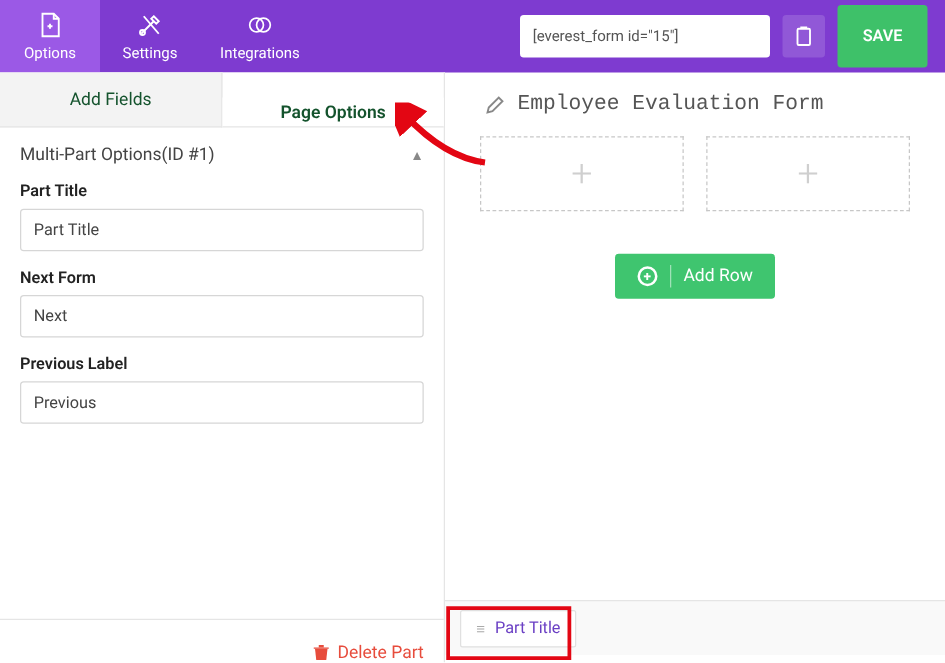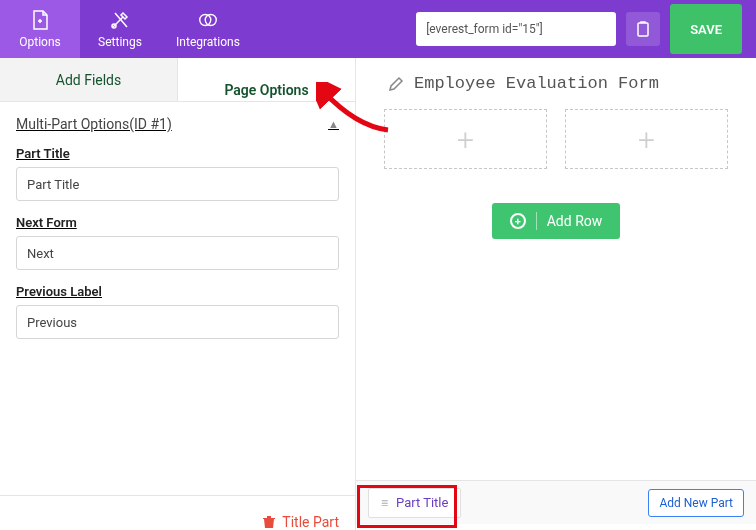--- a/index.html
+++ b/index.html
@@ -19,21 +19,21 @@
 
   
   .main { display:flex; height: calc(530px - 58px); }
 
   
   .sidebar { width: 356px; border-right: 1px solid #e5e5e5; background:#fff; display:flex; flex-direction:column; }
   .side-tabs { display:flex; height:44px; }
   .side-tab { flex:1; display:flex; align-items:center; justify-content:center; font-size:14px; color:#14532d; border-bottom:1px solid #e5e5e5; cursor:pointer; }
   .side-tab.inactive { background:#f3f3f3; border-right:1px solid #e5e5e5; }
   .side-tab.active { font-weight:600; background:#fff;margin-top:20px; }
-  .side-body { padding: 0 16px 10px 16px; flex:1;text-decoration:underline; }
+  .side-body { padding: 0 16px 10px 16px; flex:1; }
   .accordion-head { display:flex; align-items:center; justify-content:space-between; padding: 14px 0; font-size:14px; color:#444; cursor:pointer; }
   .accordion-head .caret { color:#888; font-size:11px; }
   .field-group { margin-bottom: 14px; }
   .field-label { font-size:13px; font-weight:600; color:#222; margin-bottom:6px; }
   .text-input { width:100%; height:34px; border:1px solid #d6d6d6; border-radius:3px; padding:0 10px; font-size:13px; color:#444; }
   .side-divider { border-top:1px solid #e5e5e5; margin-top:10px; }
   .delete-row { display:flex; justify-content:flex-end; align-items:center; gap:6px; color:#e74c3c; font-size:14px; padding:18px 16px 0 0; cursor:pointer; }
   .delete-row .trash { width:14px; height:14px; }
 
   
@@ -148,21 +148,21 @@
     </div>
     <div class="side-divider"></div>
     <div class="delete-row">
       <span class="trash">
         <svg width="14" height="14" viewBox="0 0 14 14" fill="#e74c3c">
             <path d="M2 4h10l-1 9H3z"></path>
             <path d="M1 3h12v1H1z"></path>
             <path d="M5 1h4v2H5z"></path>
           </svg>
       </span>
-      <span>Title Part</span>
+      <span>Delete Part</span>
     </div>
   </div>
 
   <div class="canvas">
     <div class="form-head">
       <span class="pencil">
         <svg width="16" height="16" viewBox="0 0 16 16" fill="none" stroke="#888" stroke-width="1.5">
             <path d="M2 14l1-4 8-8 3 3-8 8z"></path>
           </svg>
       </span>
@@ -183,23 +183,20 @@
         <span>Add Row</span>
       </div>
     </div>
 
     <div class="parts-bar">
       <div class="part-tab">
         <span class="hamb">≡</span>
         <span>Part Title</span>
       </div>
       <div class="grow"></div>
-      <div class="addpart-btn">
-        <span>Add New Part</span>
-      </div>
     </div>
   </div>
 </div>
 
 <svg class="anno-arrow" width="80" height="56">
   <defs>
     <marker id="ah" markerWidth="10" markerHeight="10" refX="2" refY="3" orient="auto">
       <path d="M0,0 L0,6 L8,3 z" fill="#e30613"></path>
     </marker>
   </defs>

